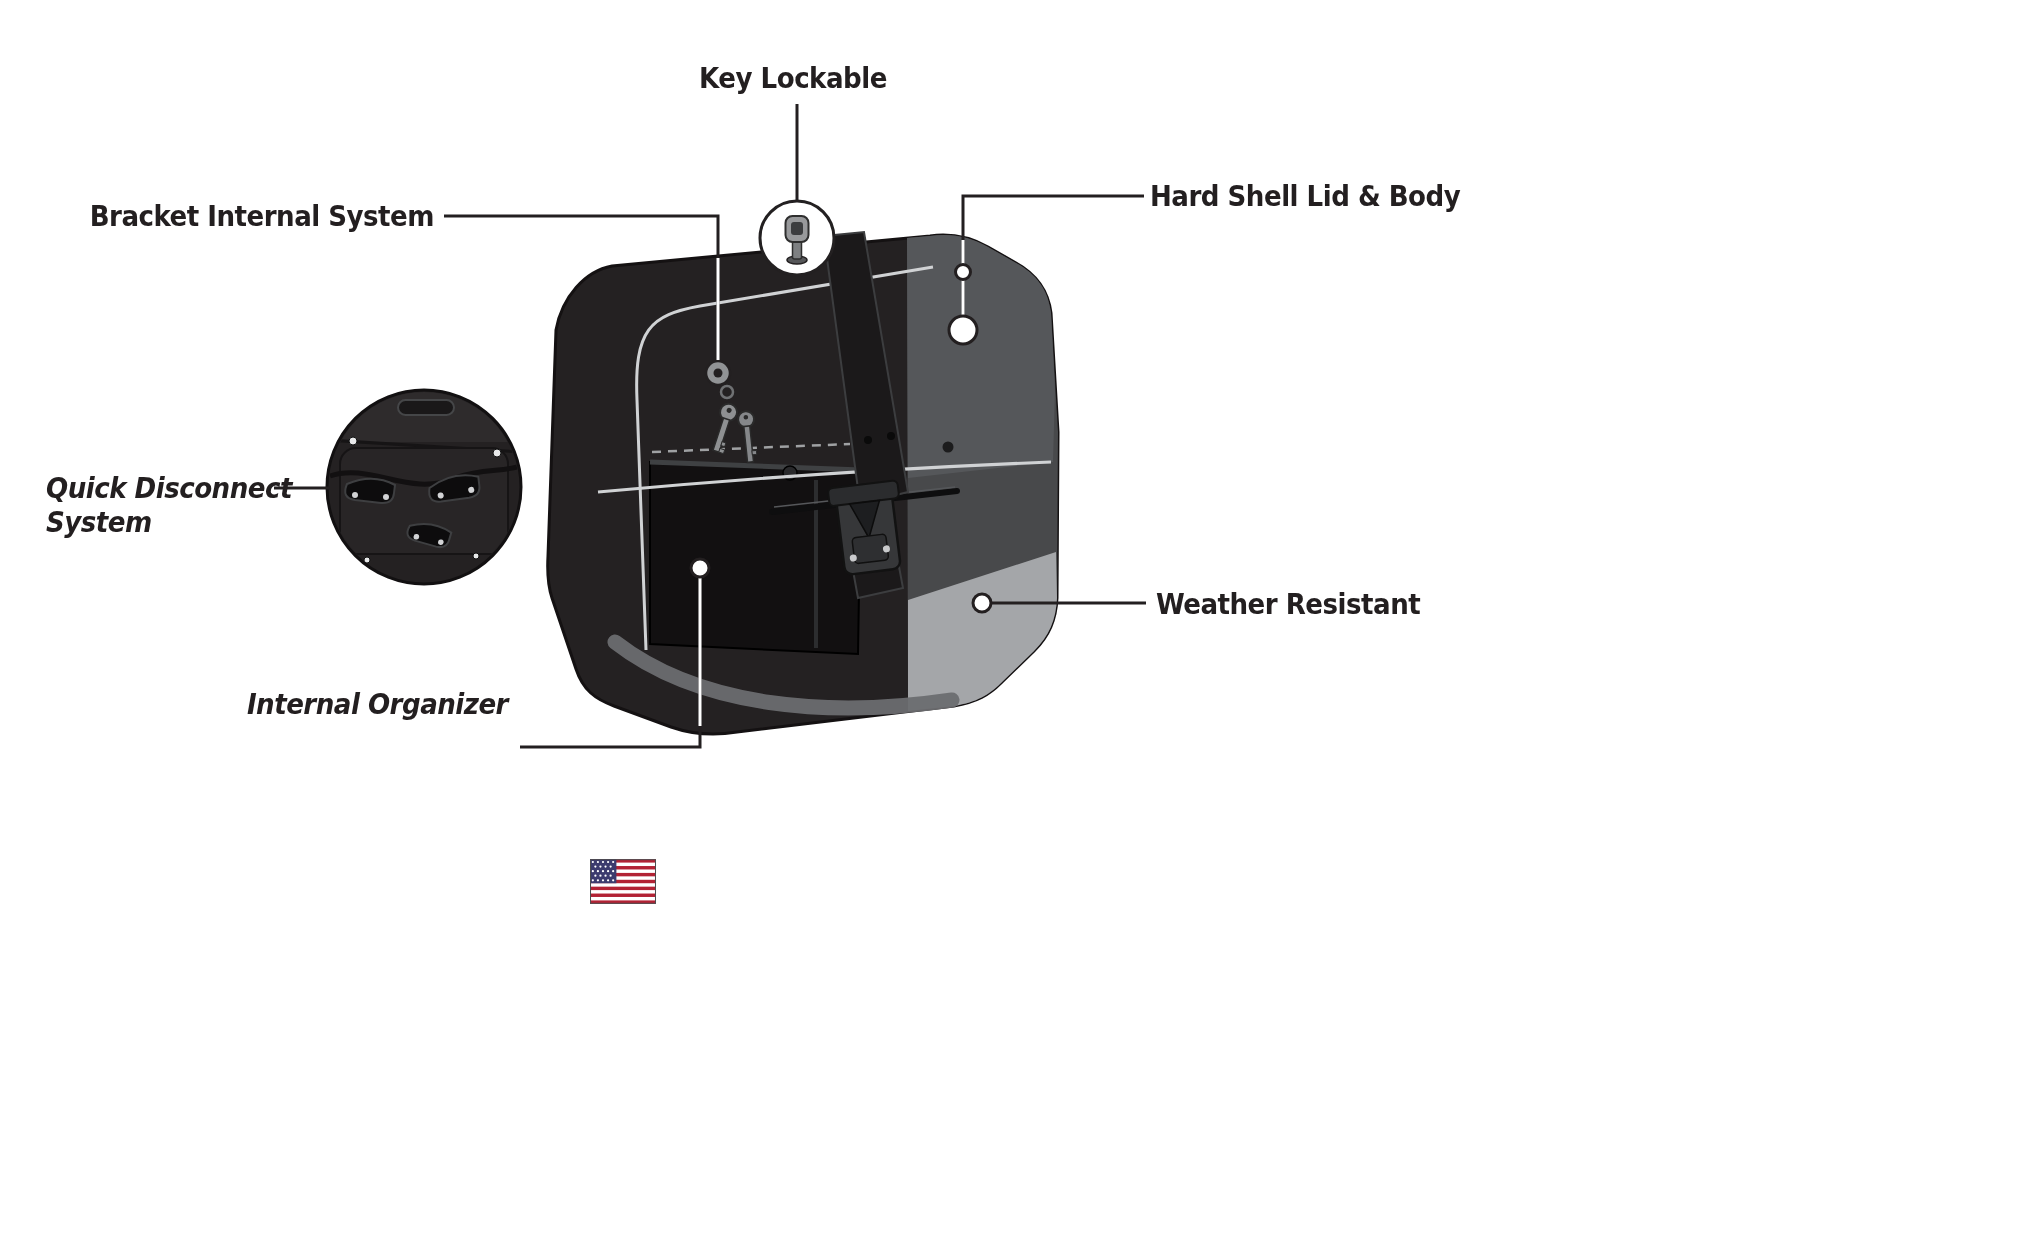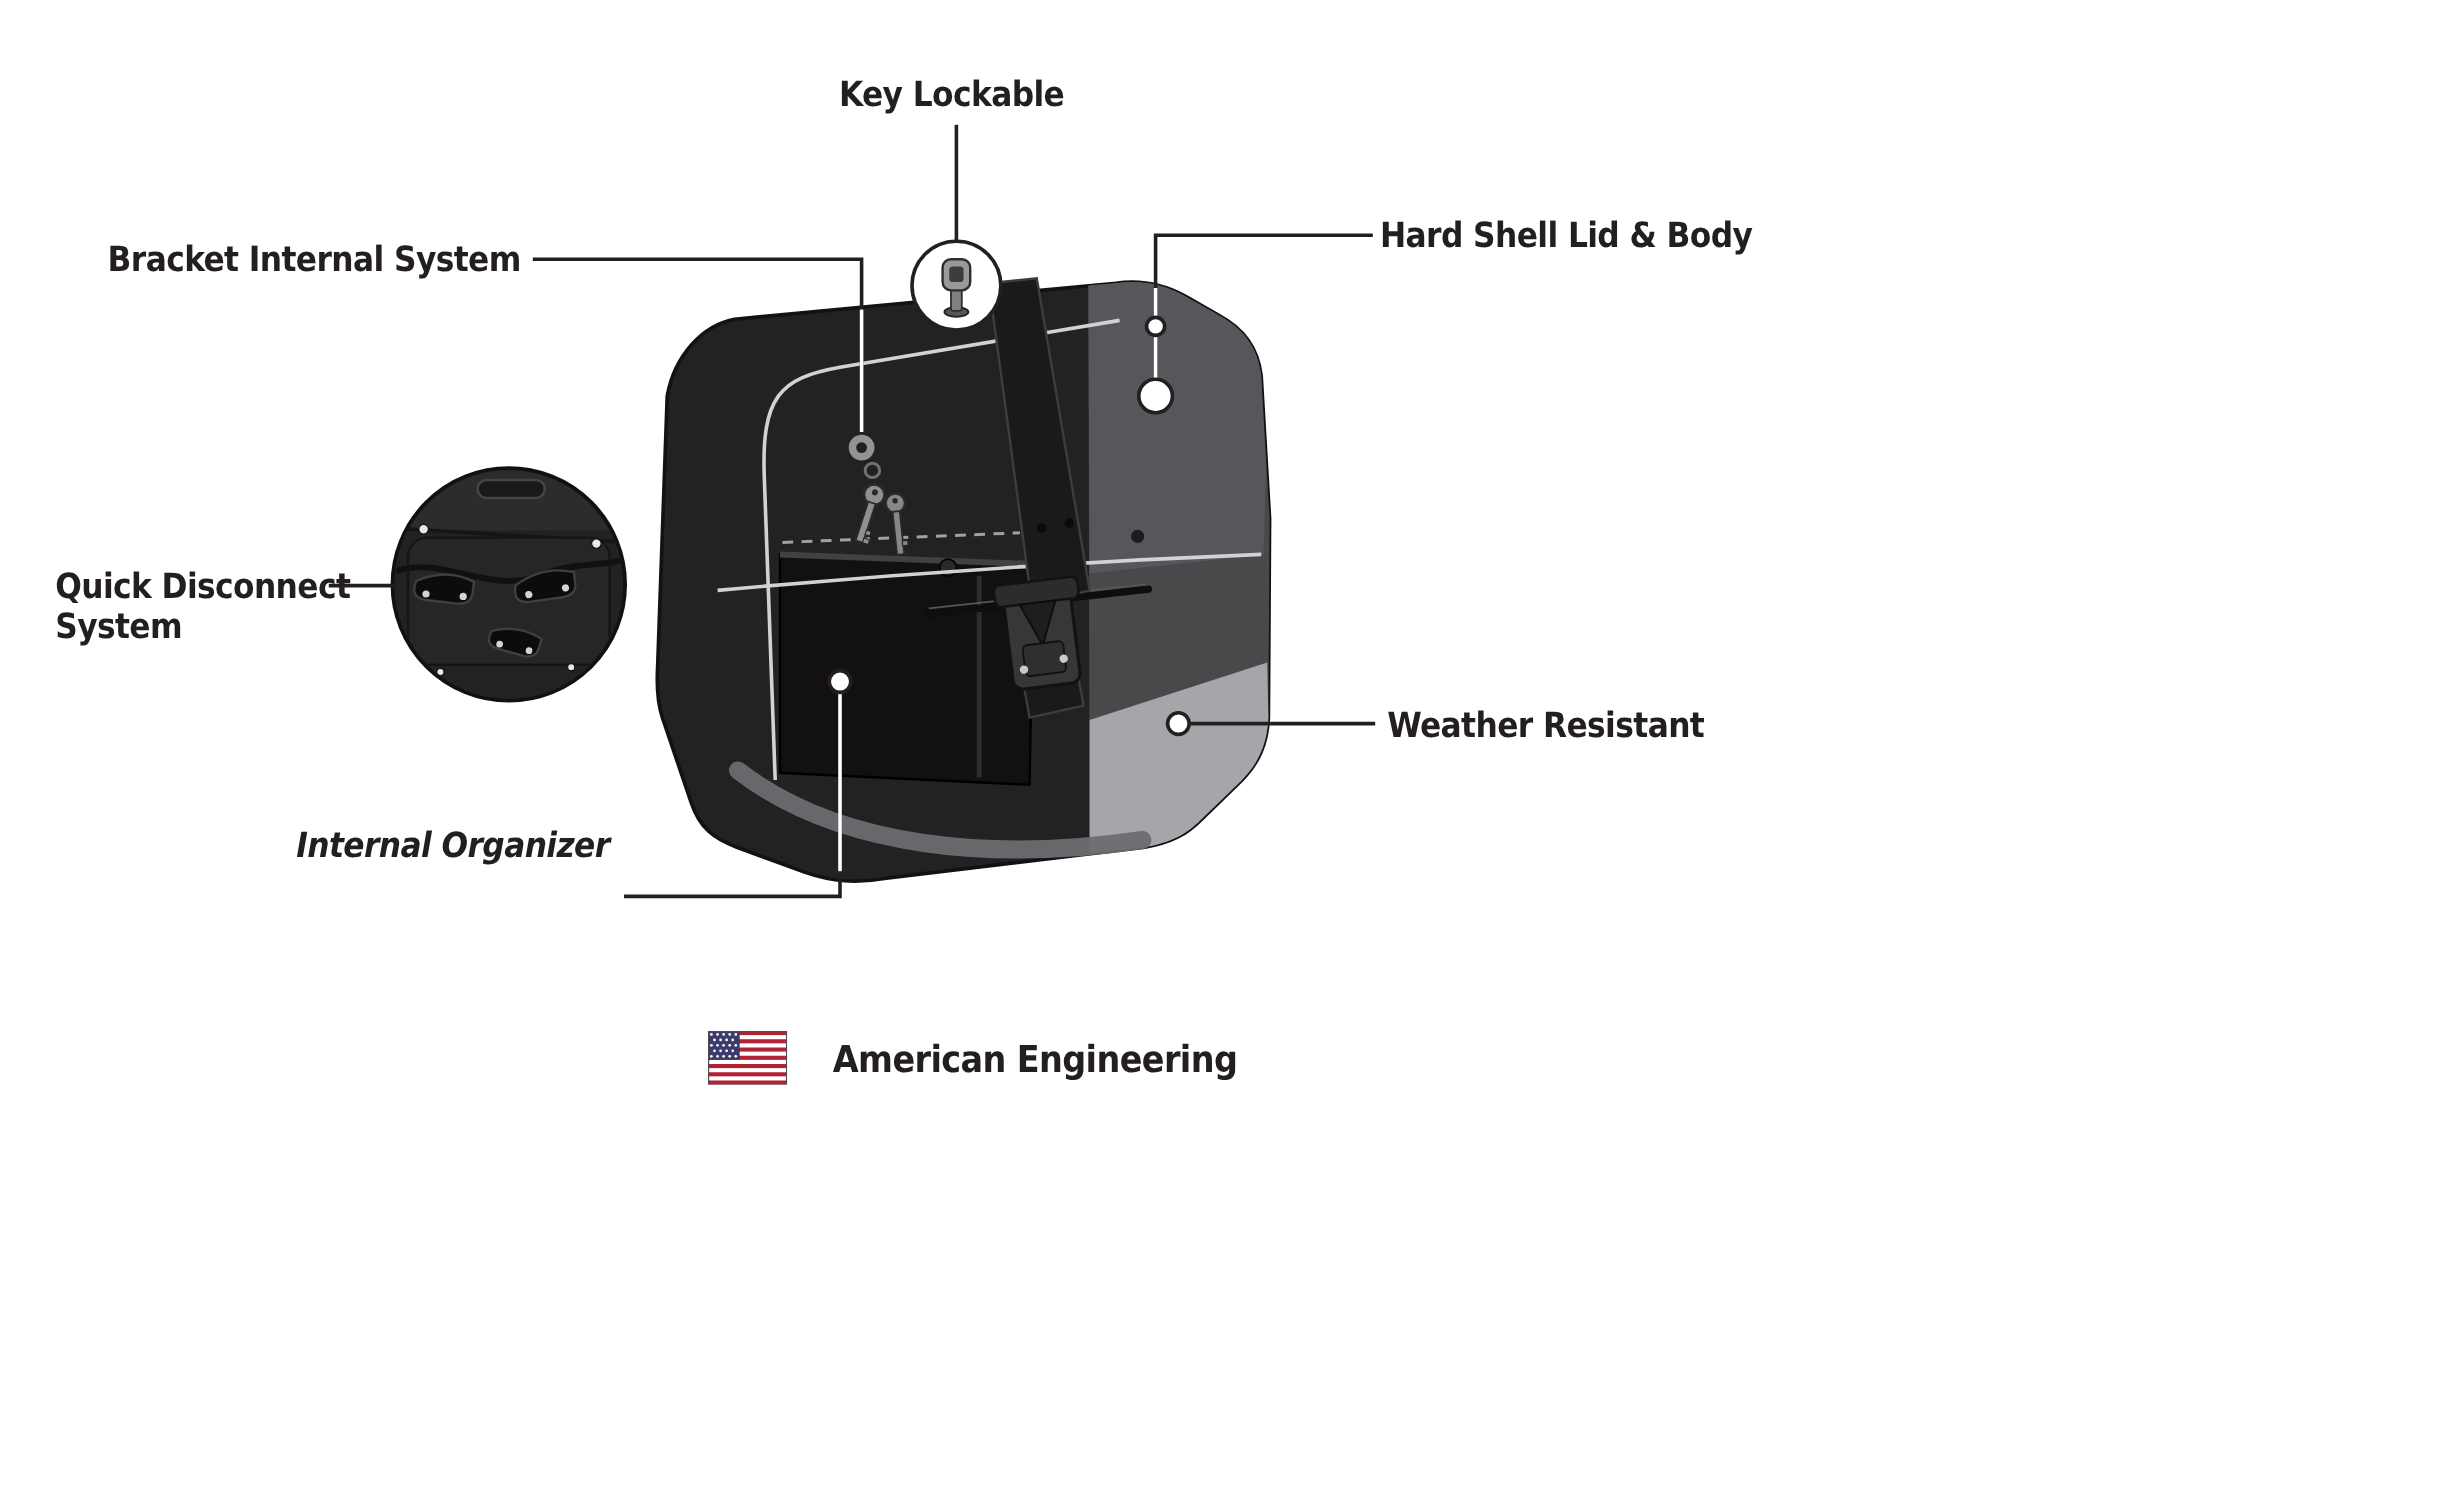--- a/index.html
+++ b/index.html
@@ -22,21 +22,21 @@
     font-weight: 700;
     font-stretch: condensed;
     font-size: 29px;
     line-height: 34px;
     letter-spacing: -0.5px;
     color: #231f20;
     white-space: nowrap;
   }
   .label.center { text-align: center; }
   .label.right  { text-align: right; }
-  .label.wrap   { white-space: normal; }
+  .label.wrap   { white-space: normal; font-style: italic; }
   .footer-text {
     position: absolute;
     font-weight: 700;
     font-stretch: condensed;
     font-size: 31px;
     line-height: 38px;
     letter-spacing: -0.5px;
     color: #231f20;
     white-space: nowrap;
   }
@@ -265,15 +265,14 @@
         <circle cx="2.8" cy="20.8" r="1.1"></circle>
           <circle cx="7.8" cy="20.8" r="1.1"></circle>
           <circle cx="12.8" cy="20.8" r="1.1"></circle>
           <circle cx="17.8" cy="20.8" r="1.1"></circle>
           <circle cx="22.8" cy="20.8" r="1.1"></circle>
       </g>
       <rect x="0.5" y="0.5" width="64" height="43" fill="none" stroke="#4d4d4f" stroke-width="1"></rect>
     </svg>
   </div>
 
-  <div class="footer-text" style="left:694px; top:864px;">American Engineering</div>
 
 </div>
 
 </body></html>

